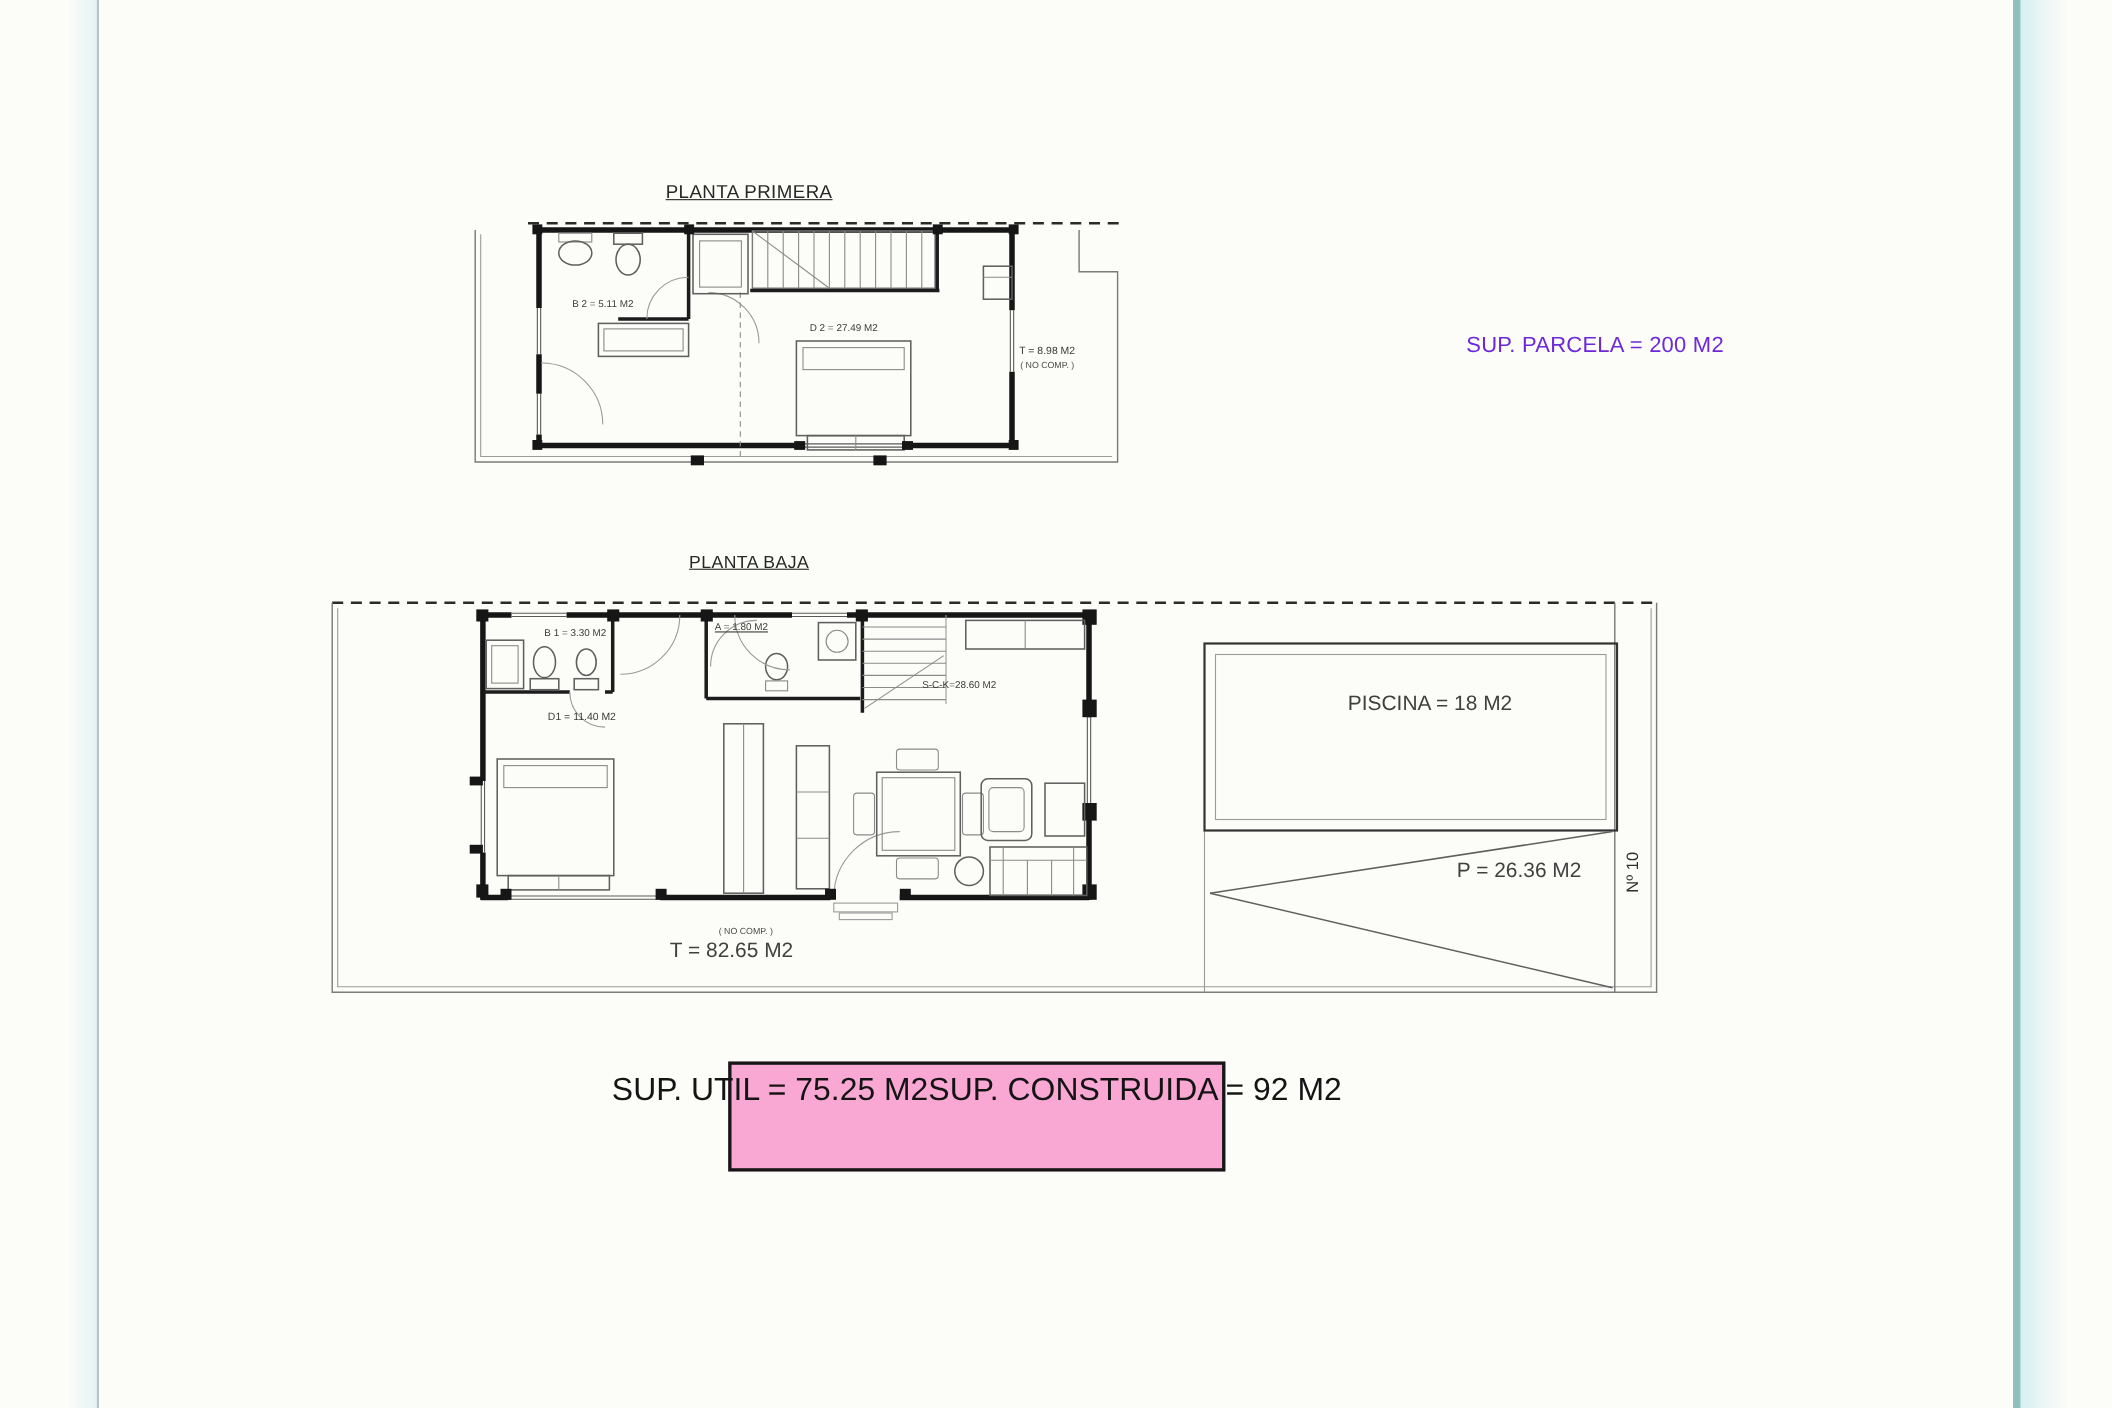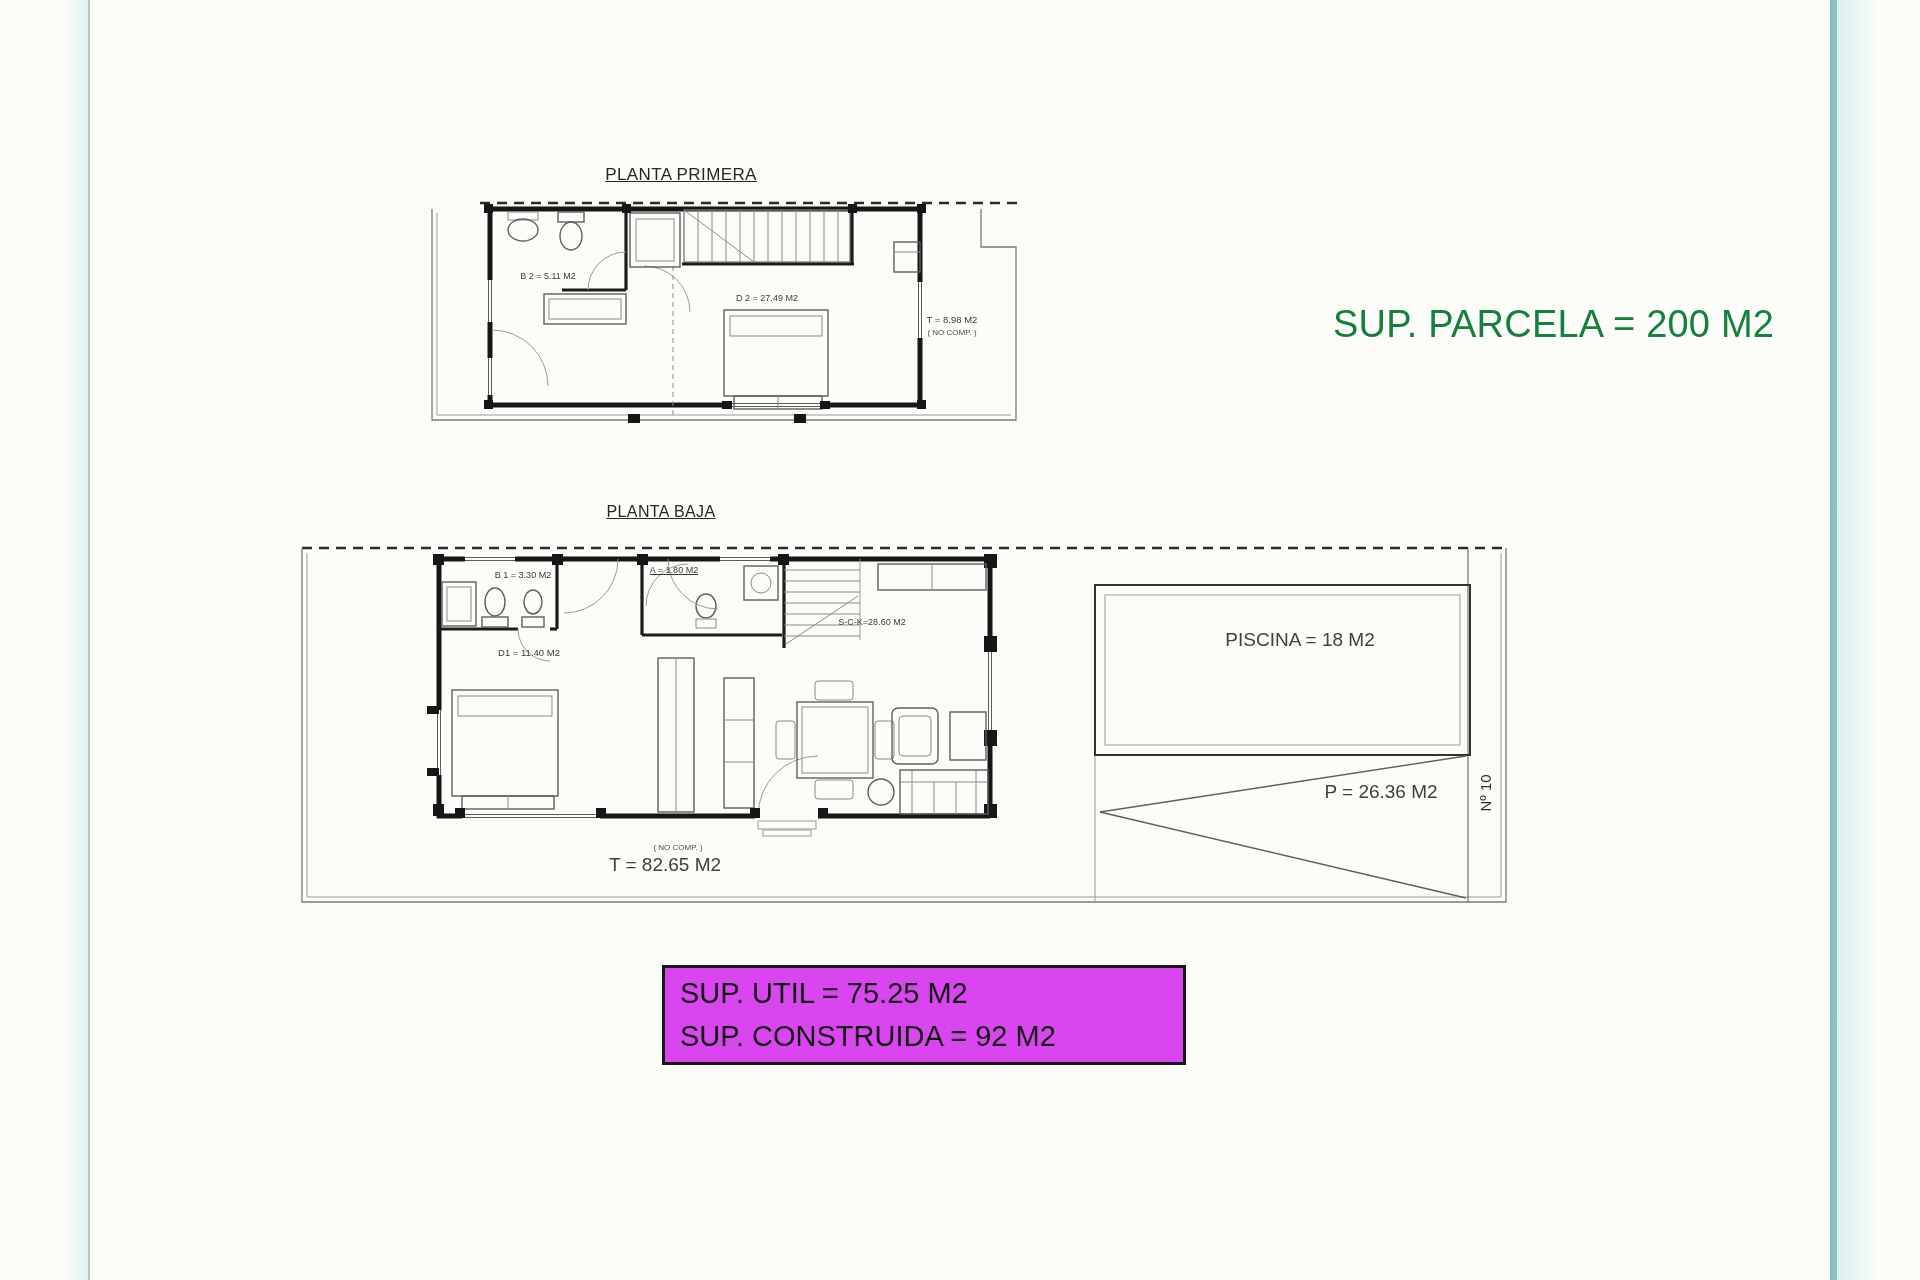--- a/index.html
+++ b/index.html
@@ -19,26 +19,26 @@
     letter-spacing:.4px;color:#272727;white-space:nowrap;text-decoration:underline;}
   .plan{position:absolute;}
   .plan svg{position:absolute;left:0;top:0;}
   .lbl{position:absolute;transform:translate(-50%,-50%);white-space:nowrap;color:#3a3a3a;}
   .lbl.s9{font-size:9px;}
   .lbl.s95{font-size:9.5px;}
   .lbl.s8{font-size:8px;color:#4a4a4a;}
   .lbl.s14{font-size:19px;color:#404040;}
   .lbl.rot{transform:translate(-50%,-50%) rotate(-90deg);font-size:15px;color:#2d2d2d;}
 
-  .parcel-note{position:absolute;left:1333px;top:303px;font-size:38px;color:#15803d;
+  .parcel-note{position:absolute;left:1333px;top:303px;font-size:20px;color:#6d28d9;
     letter-spacing:.2px;white-space:nowrap;}
 
-  .summary-box{position:absolute;left:662px;top:965px;width:524px;height:100px;
-    border:3px solid #161616;background:#d946ef;box-sizing:border-box;
-    display:flex;flex-direction:column;justify-content:center;padding:2px 15px;}
+  .summary-box{position:absolute;left:662px;top:965px;width:452px;height:100px;
+    border:3px solid #161616;background:#f9a8d4;box-sizing:border-box;
+    display:flex;flex-direction:row;justify-content:center;padding:2px 15px;}
   .summary-box div{font-size:29px;line-height:43px;color:#141414;white-space:nowrap;}
 
   
   .wall{stroke:#161616;stroke-width:5;fill:none;}
   .wall3{stroke:#1c1c1c;stroke-width:3.2;fill:none;}
   .thin{stroke:#7a7a7a;stroke-width:1.3;fill:none;}
   .thin2{stroke:#9a9a9a;stroke-width:1;fill:none;}
   .fur{stroke:#5f5f5f;stroke-width:1.4;fill:none;}
   .fur2{stroke:#8a8a8a;stroke-width:1;fill:none;}
   .dash{stroke:#2a2a2a;stroke-width:2.4;fill:none;stroke-dasharray:10 7;}
@@ -160,21 +160,21 @@
       </g>
     </svg>
     <div class="lbl s9" style="left:120px;top:86px;">B 2 = 5.11 M2</div>
     <div class="lbl s9" style="left:339px;top:108px;">D 2 = 27.49 M2</div>
     <div class="lbl s95" style="left:524px;top:129px;">T = 8.98 M2</div>
     <div class="lbl s8" style="left:524px;top:142px;">( NO COMP. )</div>
   </div>
 
   <div class="parcel-note">SUP. PARCELA = 200 M2</div>
 
-  <div class="plan-title" style="left:661px;top:512px;font-size:16px;">PLANTA BAJA</div>
+  <div class="plan-title" style="left:681px;top:512px;font-size:16px;">PLANTA BAJA</div>
 
   <div class="plan" style="left:300px;top:540px;width:1210px;height:368px;">
     <svg width="1210" height="368" viewBox="0 0 1210 368">
 
       <line class="dash" x1="2" y1="8" x2="1206" y2="8"></line>
       <g>
         <path class="thin" d="M 2,8 L 2,362 L 1206,362 L 1206,8"></path>
         <path class="thin2" d="M 7,13 L 7,357 L 1201,357 L 1201,13"></path>
         <line class="thin" x1="1168" y1="8" x2="1168" y2="362"></line>
         <line class="thin2" x1="795" y1="215" x2="795" y2="362"></line>

